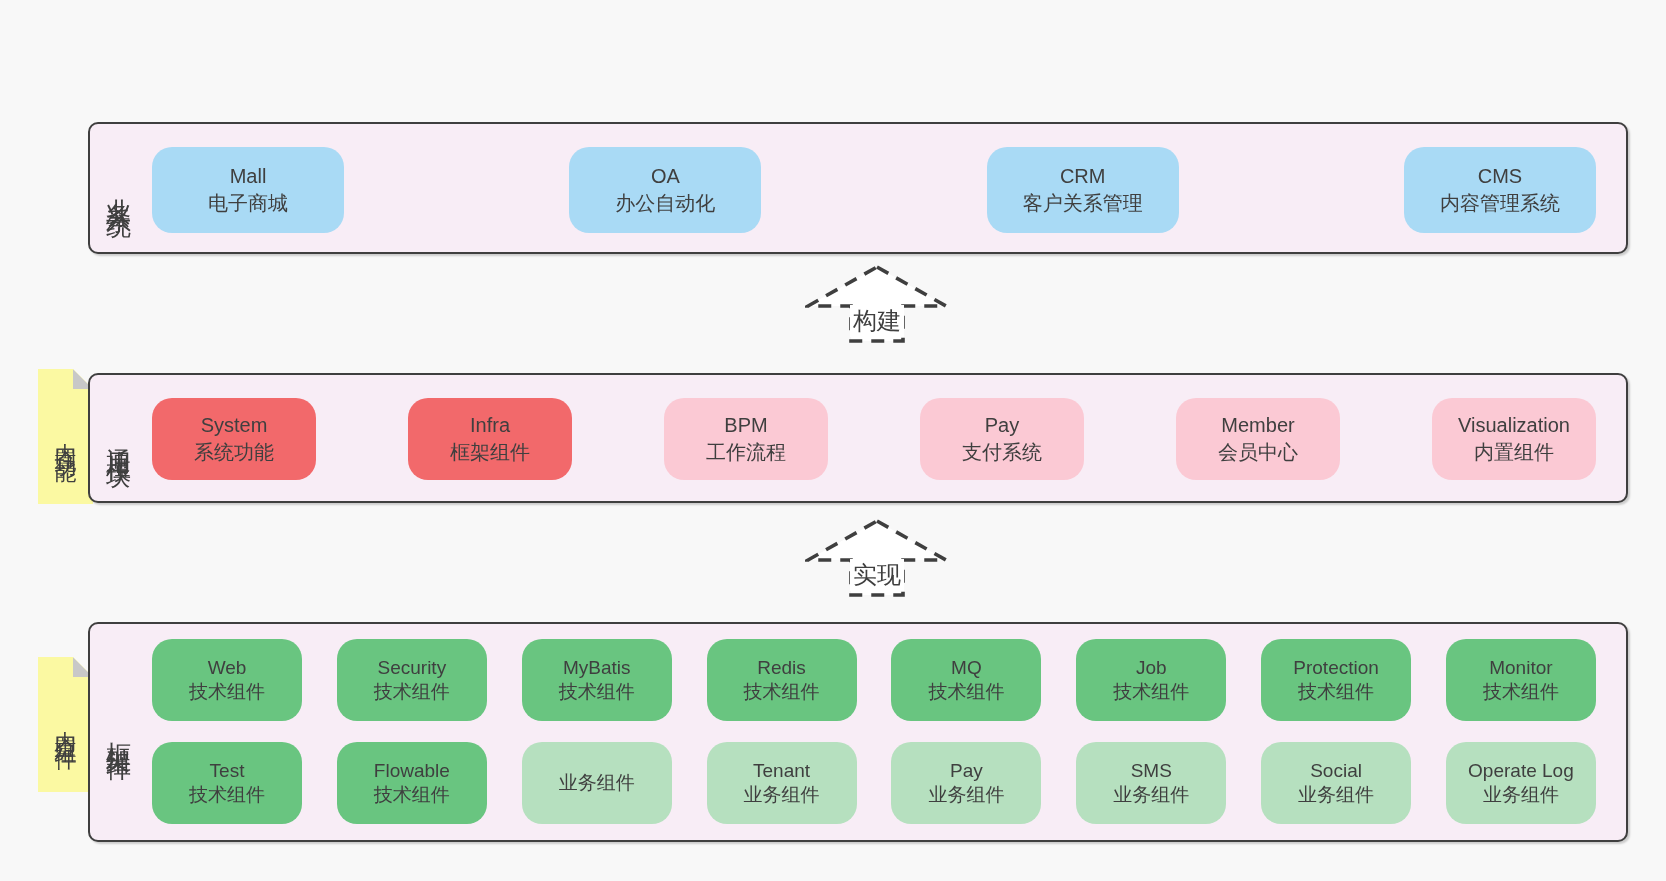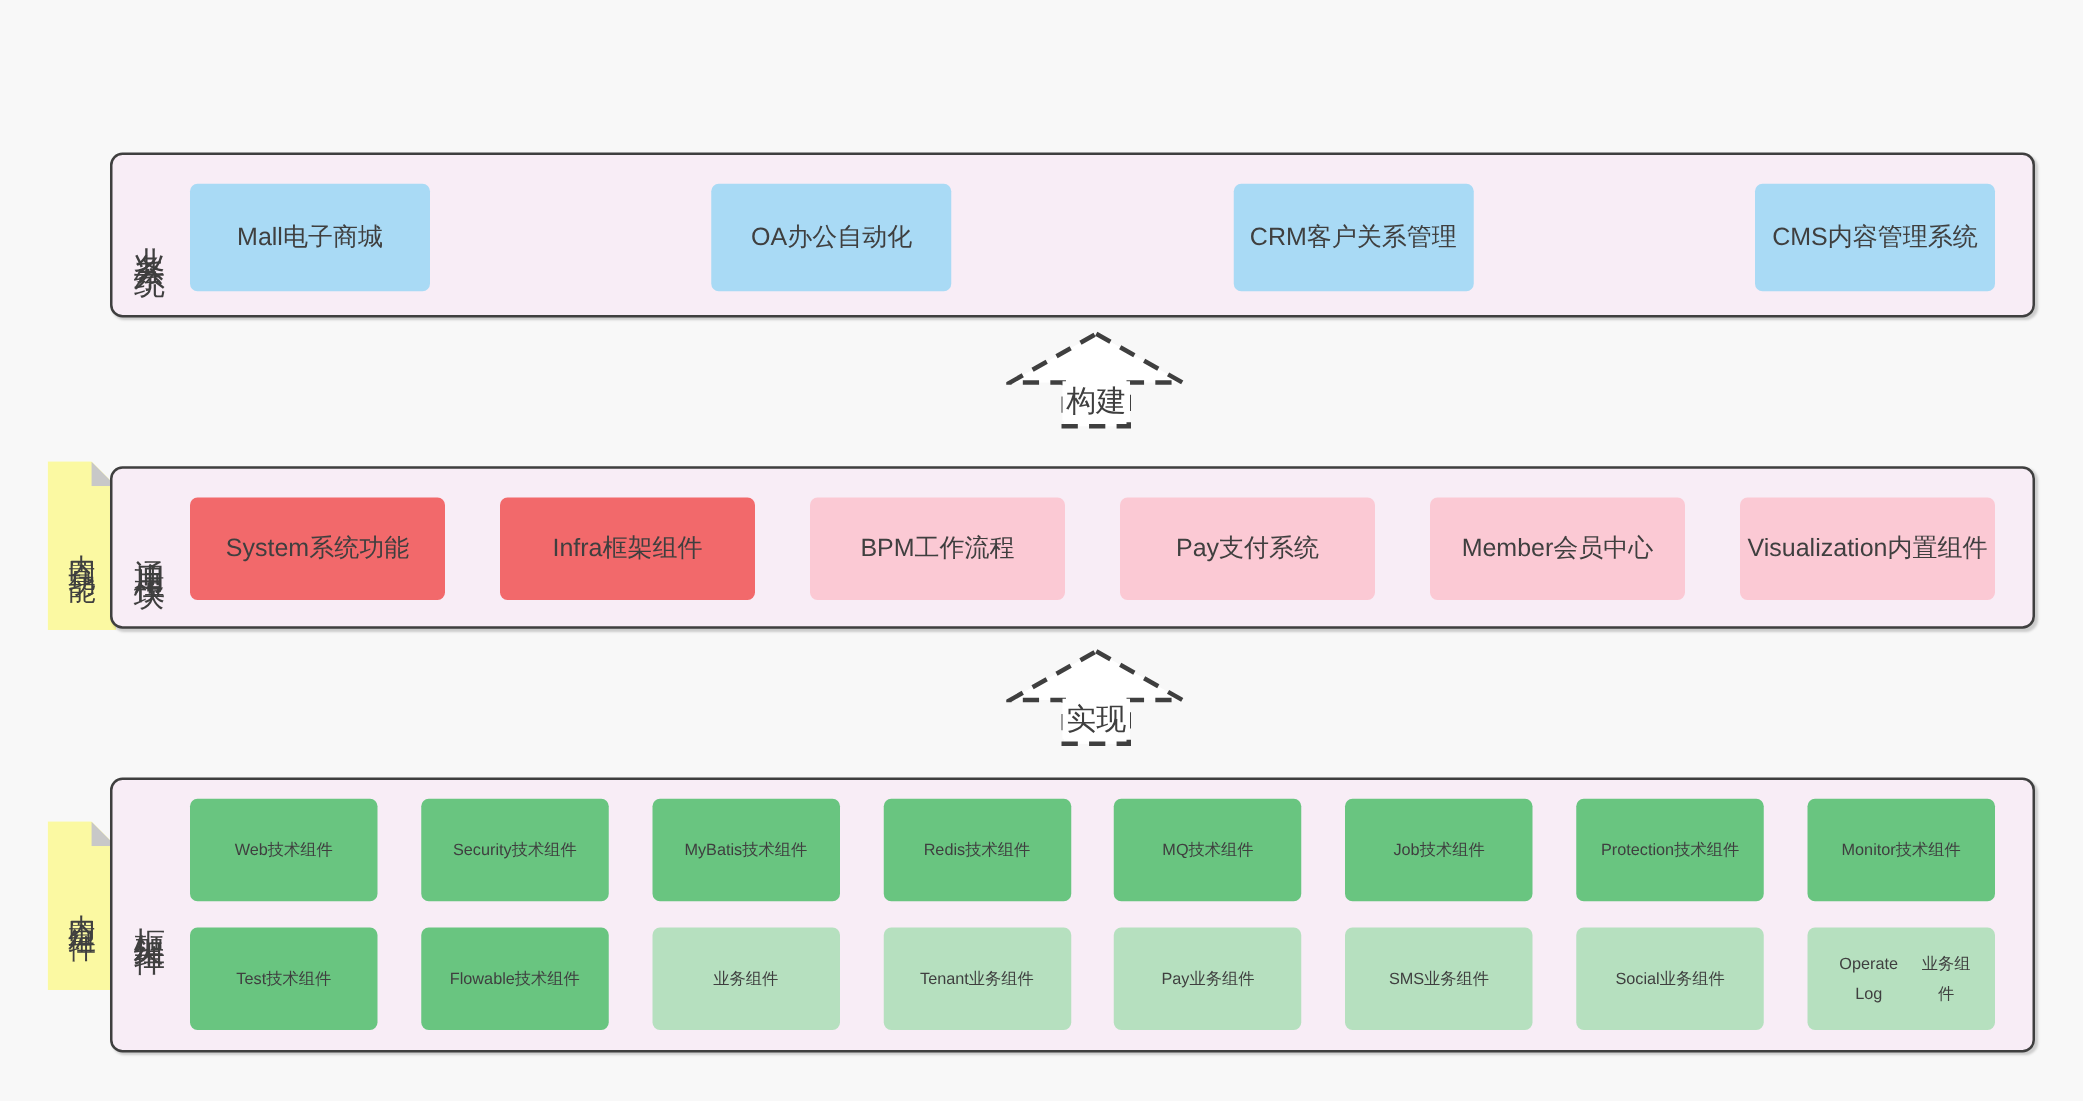--- a/index.html
+++ b/index.html
@@ -31,27 +31,27 @@
     font-size:25px;letter-spacing:5px;color:var(--text);white-space:nowrap;
   }
 
   .boxrow{position:absolute;left:62px;right:30px;display:flex;justify-content:space-between;}
   #panel-business .boxrow{top:23px;}
   #panel-modules  .boxrow{top:23px;}
   #panel-components .boxrow.r1{top:15px;}
   #panel-components .boxrow.r2{top:118px;}
 
   .box{
-    box-sizing:border-box;border-radius:6px;
-    display:flex;flex-direction:row;justify-content:center;align-items:center;
+    box-sizing:border-box;border-radius:20px;
+    display:flex;flex-direction:column;justify-content:center;align-items:center;
     text-align:center;font-size:20px;line-height:27px;color:var(--text);
   }
   #panel-business .box{width:192px;height:86px;}
-  #panel-modules  .box{width:204px;height:82px;}
-  #panel-components .box{width:150px;height:82px;line-height:24px;font-size:13px;padding:0 13px;}
+  #panel-modules  .box{width:164px;height:82px;}
+  #panel-components .box{width:150px;height:82px;line-height:24px;font-size:19px;padding:0 13px;}
   .blue{background:var(--blue);}  .red{background:var(--red);}
   .pink{background:var(--pink);text-align:center;}  .green{background:var(--green_dark);}
   .green-light{background:var(--green_light);}
 
   
   .sticky{
     position:absolute;left:38px;width:55px;height:135px;background:var(--sticky_yellow);
     clip-path:polygon(0 0,calc(100% - 20px) 0,100% 20px,100% 100%,0 100%);
     display:flex;align-items:center;justify-content:center;
   }

